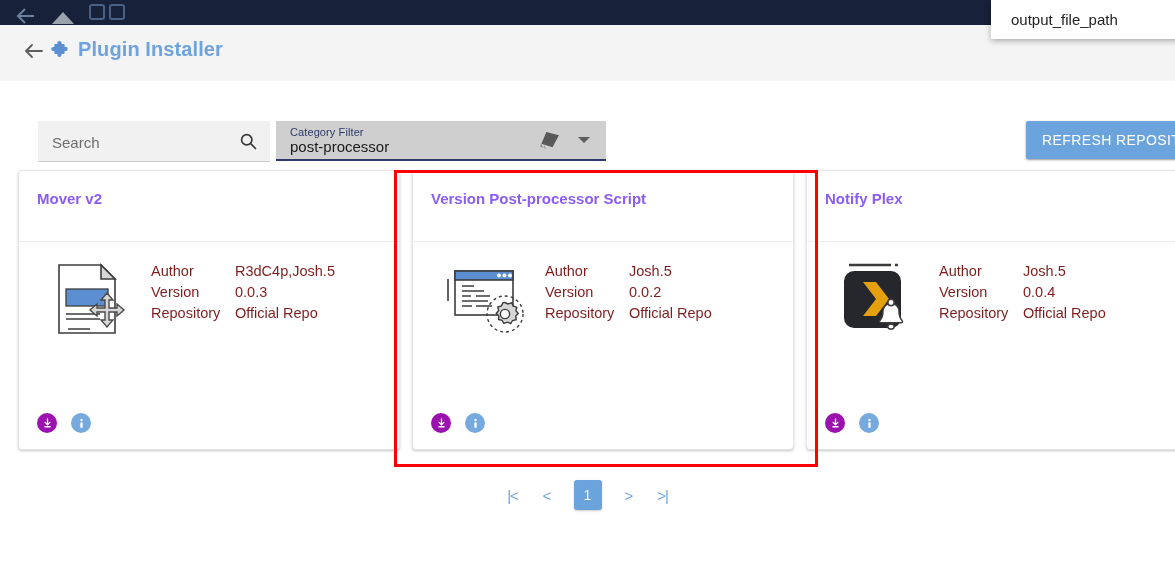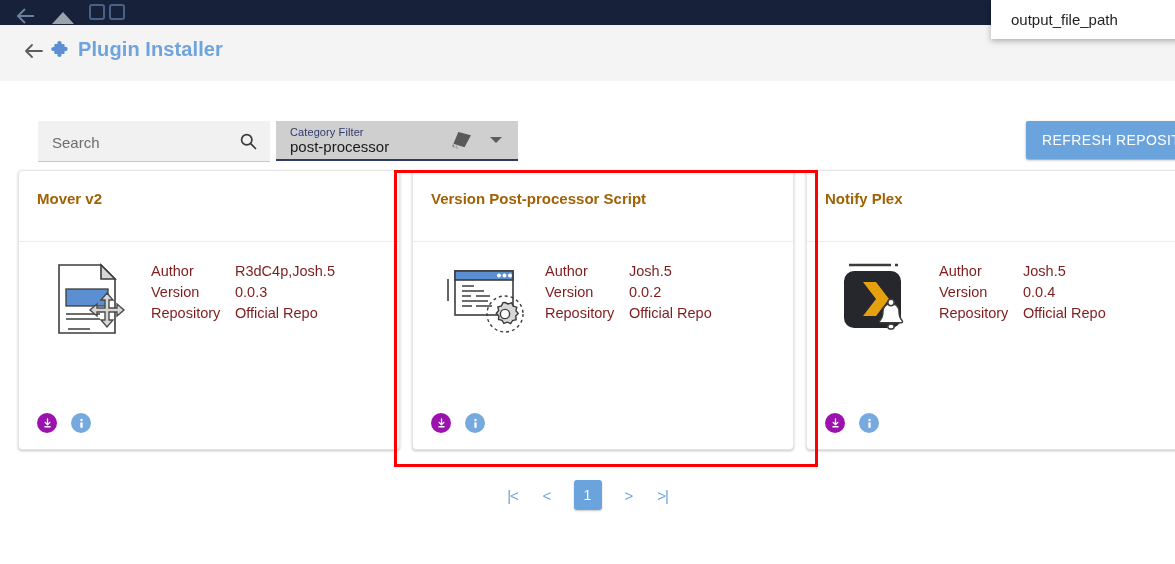--- a/index.html
+++ b/index.html
@@ -107,21 +107,21 @@
     position: absolute;
     right: 12px; top: 10px;
     width: 20px; height: 20px;
     color: #3a3a3a;
     cursor: pointer;
   }
 
   .cat-field {
     position: absolute;
     left: 276px; top: 122px;
-    width: 242px; height: 40px;
+    width: 330px; height: 40px;
     background: #cfcfcf;
     border-bottom: 2px solid #2f3a6b;
     box-sizing: border-box;
     cursor: pointer;
   }
   .cat-label {
     position: absolute;
     left: 14px; top: 5px;
     font-size: 11px;
     color: #2f3a6b;
@@ -194,21 +194,21 @@
     left: 0; top: 0;
     right: 0;
     height: 70px;
     border-bottom: 1px solid #ececec;
   }
   .card-title {
     position: absolute;
     left: 18px; top: 19px;
     font-size: 15px;
     font-weight: 700;
-    color: #a16207;
+    color: #8b5cf6;
     white-space: nowrap;
   }
 
   .card-body {
     position: absolute;
     left: 0; top: 70px;
     right: 0; bottom: 0;
   }
   .plugin-icon {
     position: absolute;

